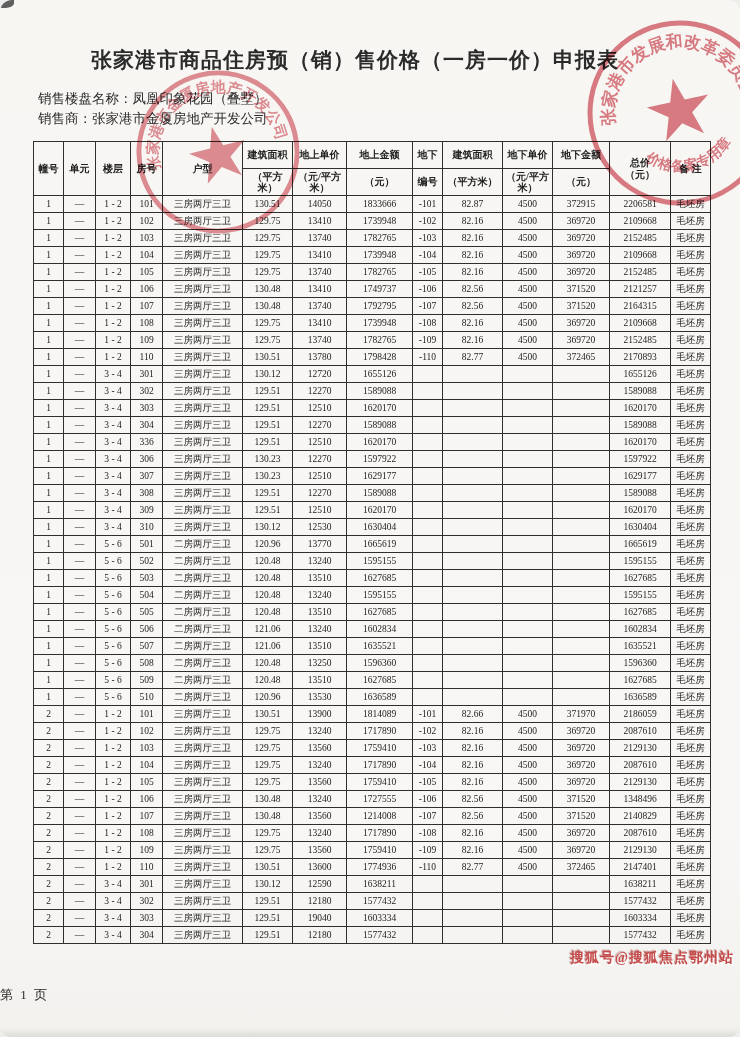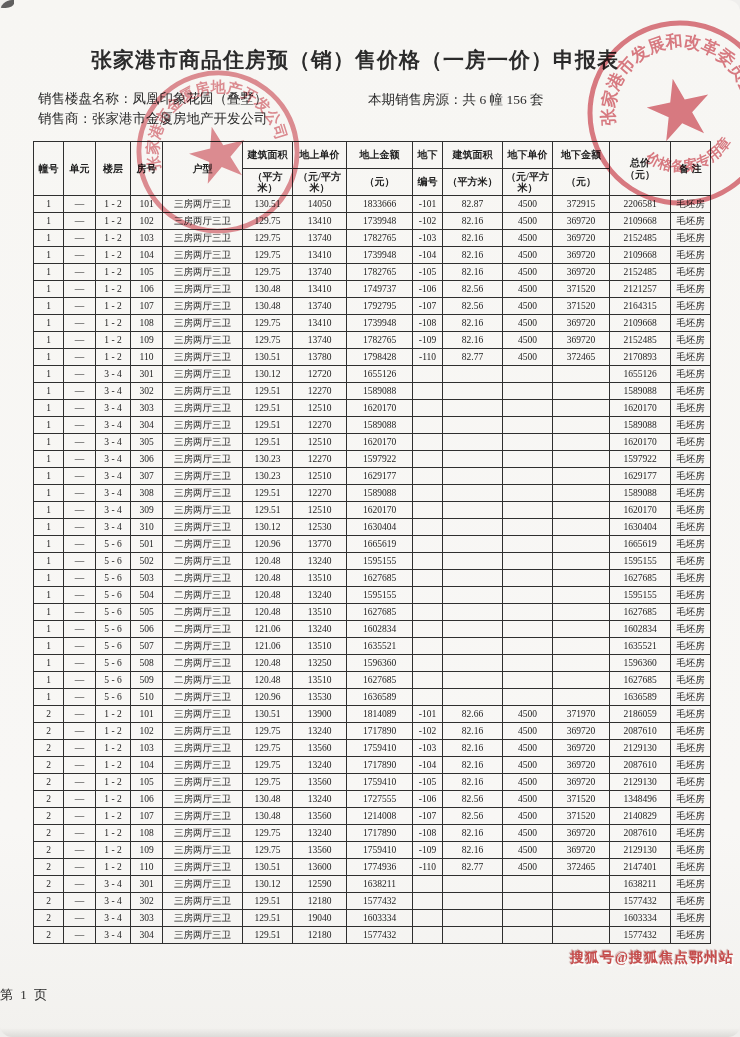--- a/index.html
+++ b/index.html
@@ -74,21 +74,20 @@
   <div class="scan-mark"></div>
 
   <div class="doc-title">张家港市商品住房预（销）售价格（一房一价）申报表</div>
 
   <div class="info">
     <div class="left">
       <div class="info-line"><span>销售楼盘名称：</span><span>凤凰印象花园（叠墅）</span></div>
       <div class="info-line"><span>销售商：</span><span>张家港市金厦房地产开发公司</span></div>
     </div>
     <div class="right">
-      <div class="info-line"><span>本期销售房源：</span><span>共 6 幢 156 套</span></div>
     </div>
   </div>
 
   <table class="price-table">
     <colgroup>
       <col style="width:30px">
         <col style="width:32px">
         <col style="width:35px">
         <col style="width:32px">
       <col style="width:80px">
@@ -354,21 +353,21 @@
           <td></td>
           <td></td>
           <td></td>
           <td>1589088</td>
           <td>毛坯房</td>
         </tr>
         <tr>
           <td>1</td>
           <td>—</td>
           <td>3 - 4</td>
-          <td>305</td>
+          <td>336</td>
           <td>三房两厅三卫</td>
           <td>129.51</td>
           <td>12510</td>
           <td>1620170</td>
           <td></td>
           <td></td>
           <td></td>
           <td></td>
           <td>1620170</td>
           <td>毛坯房</td>

